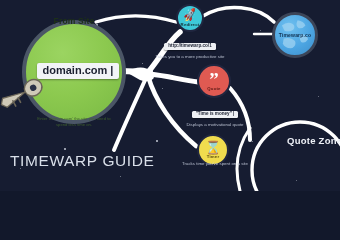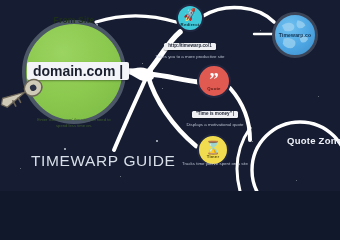--- a/index.html
+++ b/index.html
@@ -26,21 +26,21 @@
   #from-site{
     left:22px;top:20px;width:104px;height:104px;
     background:radial-gradient(circle at 38% 30%, #9bd461 0%, #8cc94f 48%, #79b944 100%);
     border:4px solid #4b5666;
     gap:32px;
   }
   #from-site .fs-title{
     color:#1d3018;font-size:8.5px;font-weight:700;margin-bottom:5px;letter-spacing:.2px;
   }
   #from-site .fs-chip{
-    background:#f2f4f7;color:#1b2030;font-size:14px;font-weight:700;
+    background:#f2f4f7;color:#1b2030;font-size:11px;font-weight:700;
     padding:2px 6px 2.5px 6px;border-radius:2px;line-height:1;
     box-shadow:0 1px 2px rgba(0,0,0,.35);white-space:nowrap;margin-left:8px;
   }
   #from-site .fs-caption{
     margin-top:5px;color:#40632c;font-size:4.2px;line-height:1.45;
     text-align:center;width:76px;opacity:.92;
   }
 
   
   #redirect{
@@ -90,21 +90,21 @@
     line-height:1.3;white-space:nowrap;opacity:.9;
   }
   #redirect-callout{left:140px;top:33px;width:100px;}
   #quote-callout{left:160px;top:101px;width:110px;}
   #timer-callout{left:150px;top:161px;width:130px;}
   #timer-callout .sub{margin-top:0;}
 
   
   #guide-title{
     position:absolute;left:10px;top:152px;
-    color:#d9dfe9;font-size:15.5px;letter-spacing:.6px;font-weight:400;margin-left:21px;
+    color:#d9dfe9;font-size:15.5px;letter-spacing:.6px;font-weight:400;
   }
   #quote-zone-label{
     position:absolute;left:287px;top:135px;
     color:#eef1f7;font-size:9.5px;font-weight:700;letter-spacing:.25px;
     white-space:nowrap;
   }
 </style>
 </head>
 <body>
 

